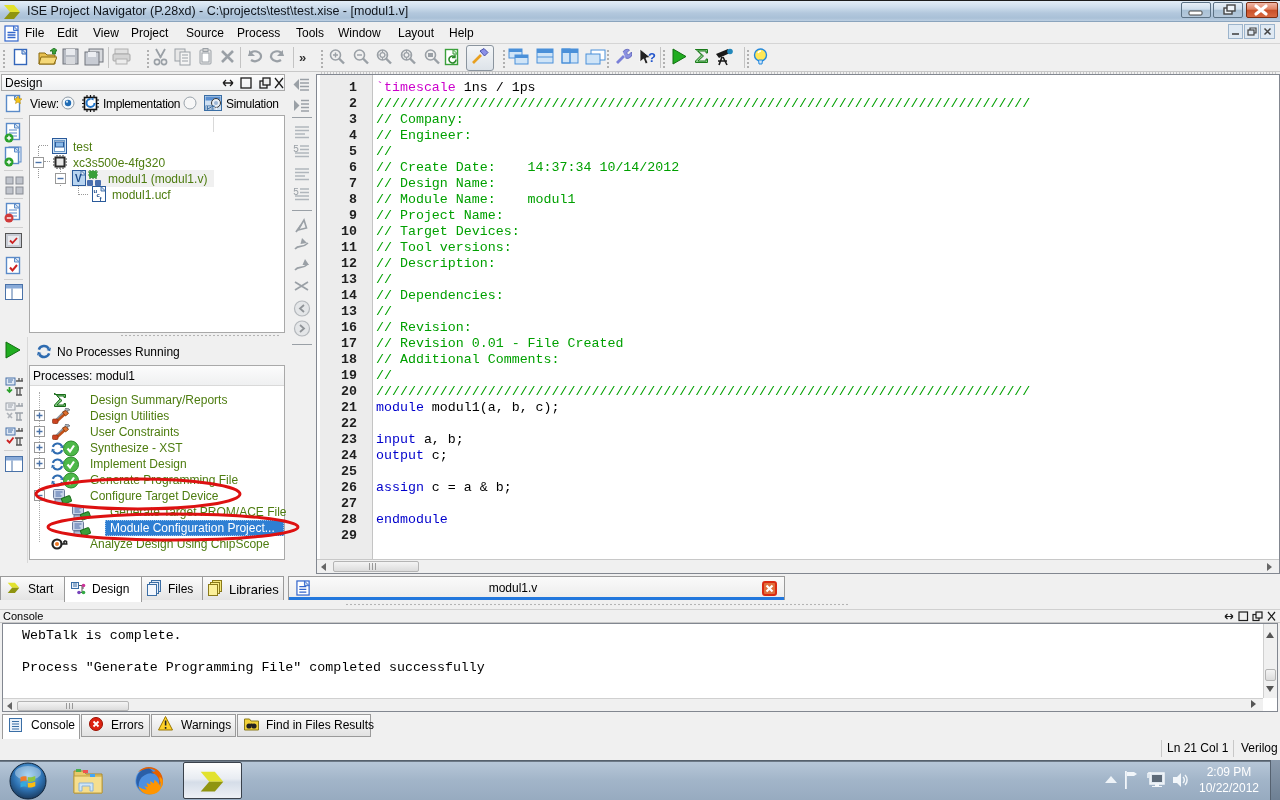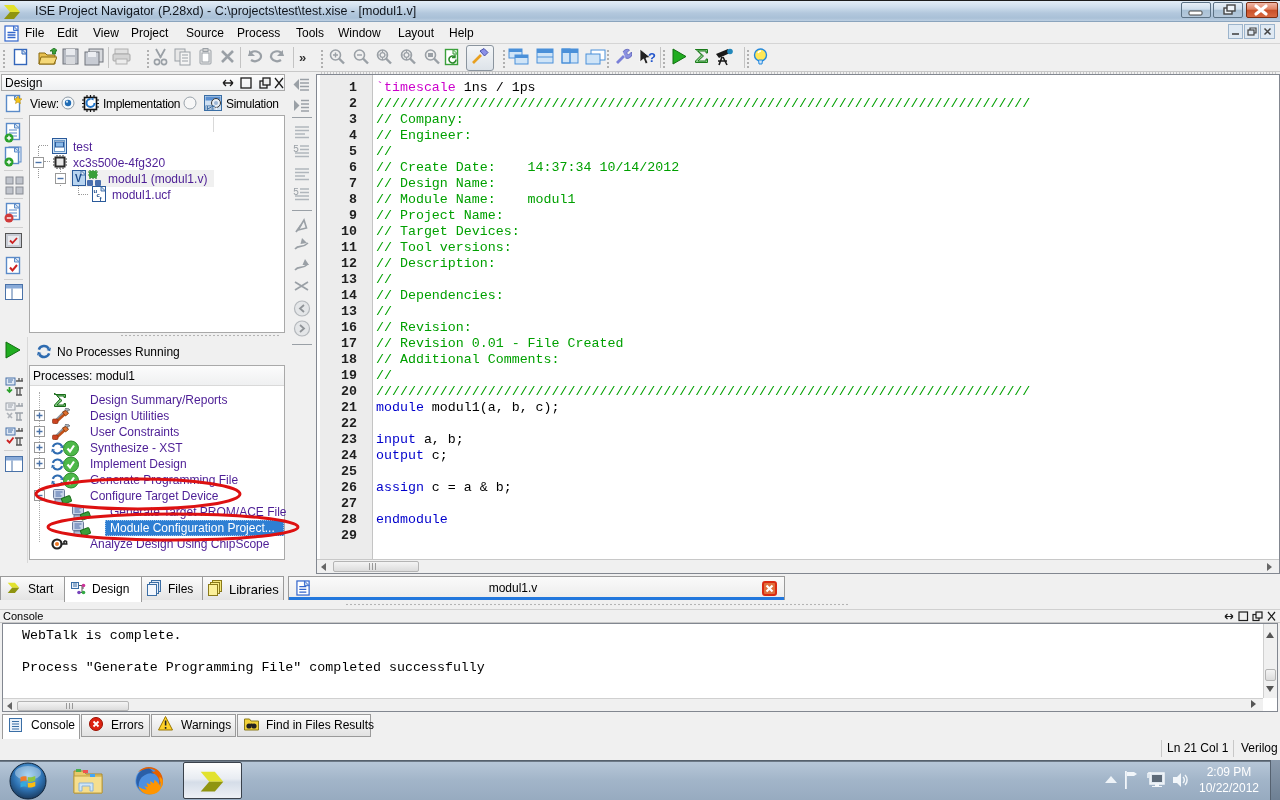--- a/index.html
+++ b/index.html
@@ -3,41 +3,41 @@
 <style>
 * { margin:0; padding:0; box-sizing:border-box; }
 html,body { width:1280px; height:800px; overflow:hidden; font-family:"Liberation Sans",sans-serif; }
 .abs { position:absolute; }
 #stage { position:relative; width:1280px; height:800px; background:#f0f0f0; }
 
 
 #titlebar { left:0; top:0; width:1280px; height:22px;
   background:linear-gradient(180deg,#e3edf7 0%,#cfdeed 30%,#b3c8dd 60%,#a9c0d7 85%,#bccfe2 100%);
   border-top:1px solid #1c1c1c; border-bottom:1px solid #8ba4bd; }
-#titletext { left:27px; top:4px; font-size:12.5px; color:#10151c;margin-left:8px; }
+#titletext { left:27px; top:4px; font-size:12.5px; color:#10151c; }
 .capbtn { top:2px; width:30px; height:16px; border:1px solid #5c7285; border-radius:2px; }
 .capbtn.min { left:1181px; background:linear-gradient(180deg,#e8f0f8 0%,#cdddeb 45%,#a9c1d6 50%,#b6c9dc 100%); }
 .capbtn.max { left:1213px; background:linear-gradient(180deg,#e8f0f8 0%,#cdddeb 45%,#a9c1d6 50%,#b6c9dc 100%); }
 .capbtn.cls { left:1246px; width:32px; background:linear-gradient(180deg,#f0b8a8 0%,#e08162 45%,#c94f28 50%,#d96a41 100%); border-color:#7c2d12; }
 
 
 #menubar { left:0; top:22px; width:1280px; height:22px; background:#f0f0f0; border-bottom:1px solid #d5d5d5;}
 .menuitem { position:absolute; top:26px; font-size:12px; color:#000; }
 .mdibtn { top:2px; width:15px; height:15px; border:1px solid #9cb4cc; background:#dfe9f3; font-size:9px; color:#333; text-align:center; line-height:13px;}
 
 
 #toolbar { left:0; top:44px; width:1280px; height:28px; background:#f0f0f0; border-bottom:1px solid #c8c8c8; }
 .tsep { position:absolute; top:47px; width:1px; height:21px; background:#c3c3c3; }
 .tdots { position:absolute; top:4px; width:2px; height:20px;
   background-image:radial-gradient(circle,#b0b0b0 35%,transparent 40%); background-size:2px 4px; }
 
 
 .panelhdr { background:linear-gradient(180deg,#fdfdfd,#eef0f2); border:1px solid #a9a9a9; font-size:12px; color:#000; }
 .whitebox { background:#fff; border:1px solid #a9a9a9; }
-.treerow { position:absolute; font-size:12px; color:#4c1d95; white-space:nowrap; }
+.treerow { position:absolute; font-size:12px; color:#4d7c0f; white-space:nowrap; }
 .gradhdr { background:linear-gradient(180deg,#fcfcfc,#eff0f1); border-bottom:1px solid #d9d9d9; }
 
 
 .sel-strong { background:#2f7fd3; color:#fff; }
 
 
 .btab { position:absolute; top:576px; height:24px; border:1px solid #9a9a9a; border-bottom:none;
   background:linear-gradient(180deg,#fbfbfb,#e4e4e4); font-size:12px; color:#000; }
 .btab.active { background:#fff; height:26px; z-index:5; }
 

